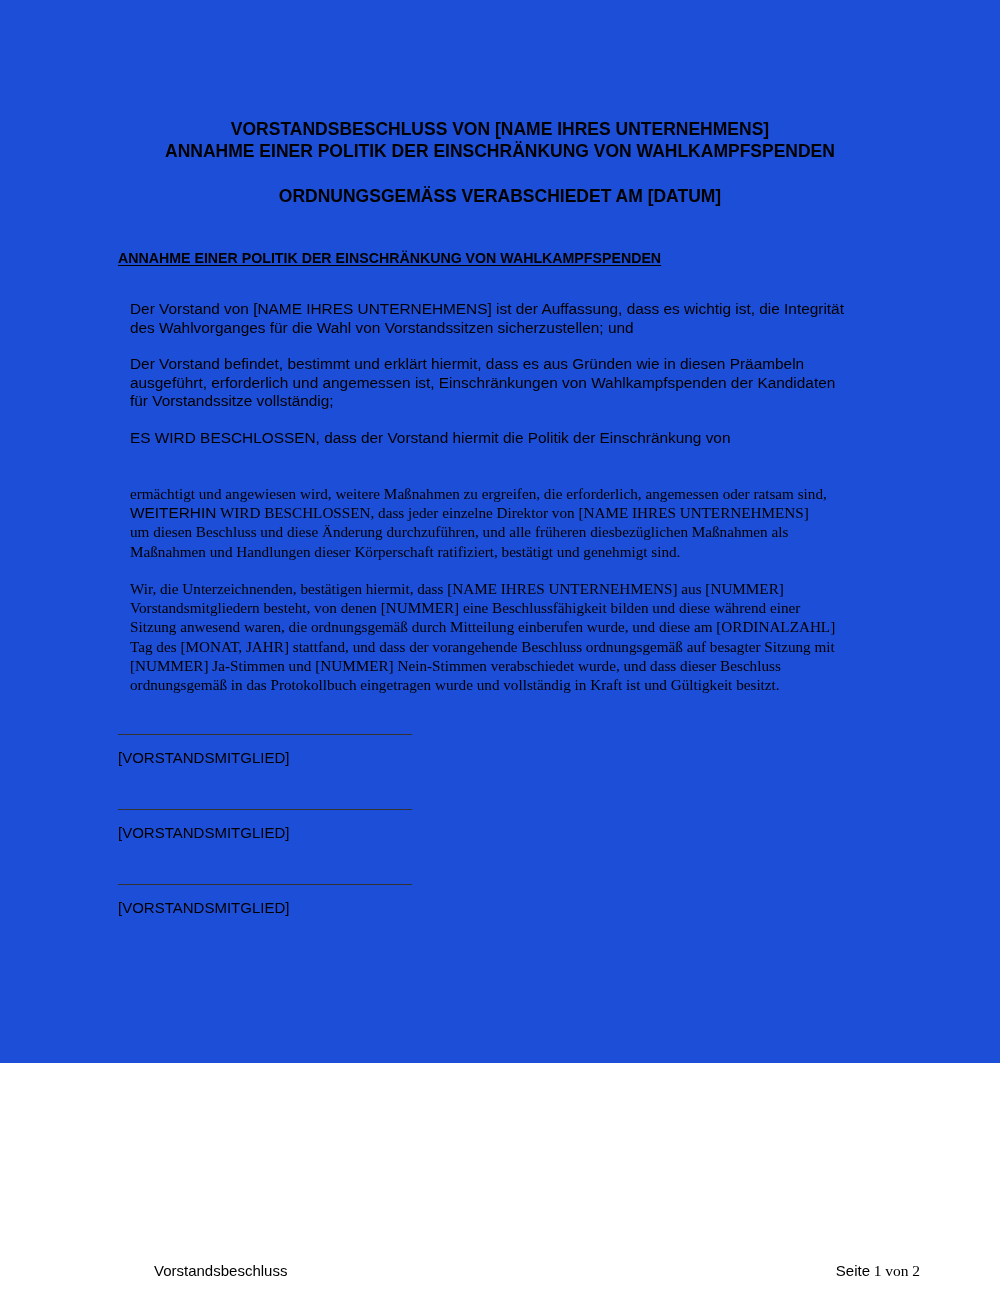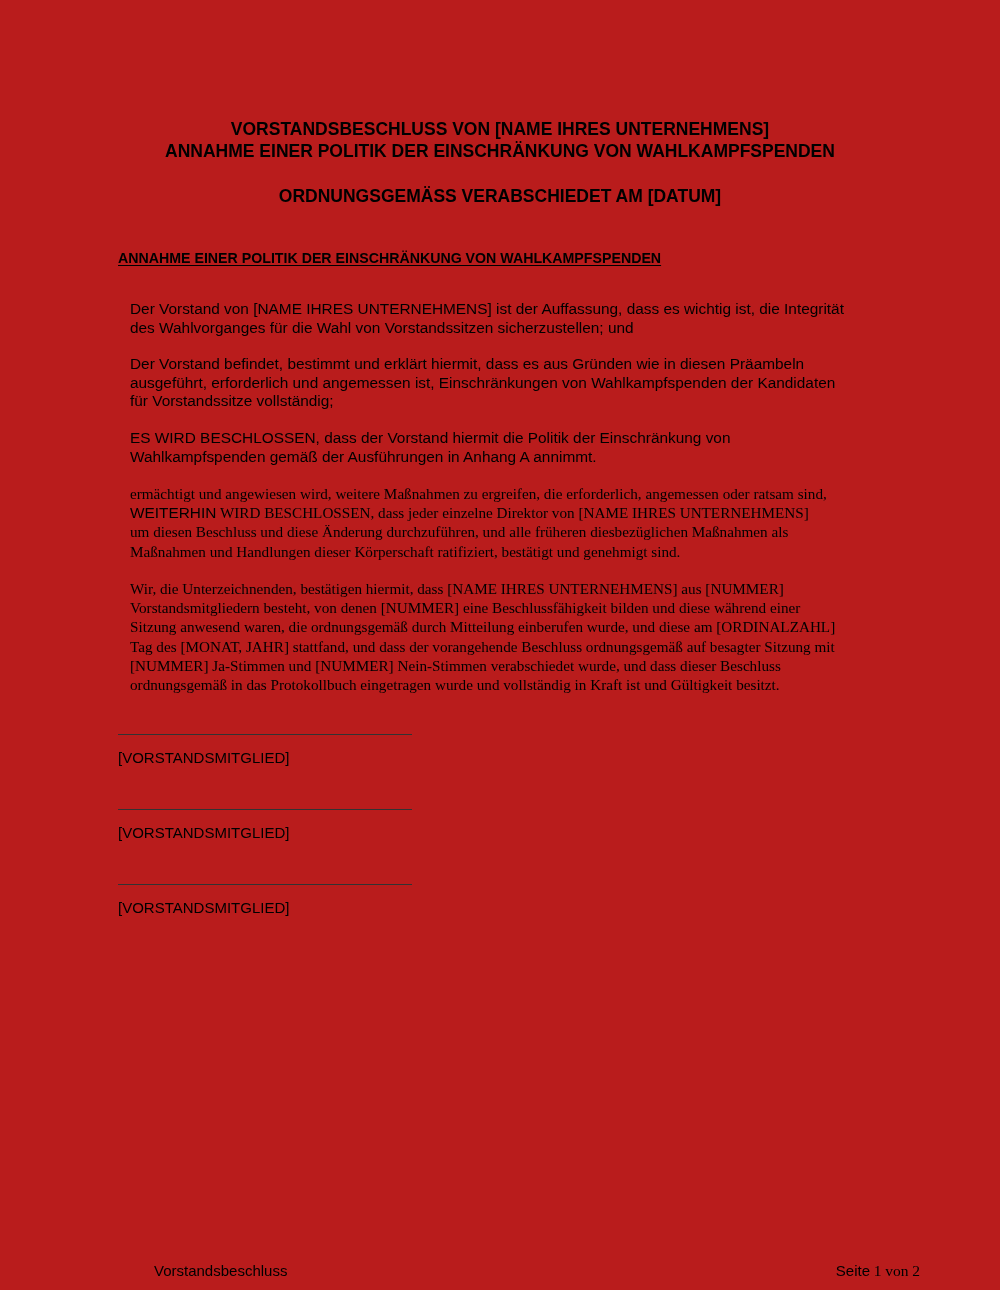--- a/index.html
+++ b/index.html
@@ -12,22 +12,22 @@
       height: 1290px;
       position: relative;
       overflow: hidden;
       color: #000000;
     }
     .page {
       position: absolute;
       left: 0;
       top: 0;
       width: 1000px;
-      height: 1290px;
-      background: #b91c1c;
+      height: 1063px;
+      background: #1d4ed8;
     }
     .sans {
       font-family: "Liberation Sans", sans-serif;
     }
     .serif {
       font-family: "Liberation Serif", serif;
     }
     .title-block {
       position: absolute;
       left: 100px;
@@ -153,21 +153,20 @@
   </p>
 
   <p class="para sans" id="p2">
     <span class="line">Der Vorstand befindet, bestimmt und erklärt hiermit, dass es aus Gründen wie in diesen Präambeln</span>
     <span class="line">ausgeführt, erforderlich und angemessen ist, Einschränkungen von Wahlkampfspenden der Kandidaten</span>
     <span class="line">für Vorstandssitze vollständig;</span>
   </p>
 
   <p class="para sans" id="p3">
     <span class="line">ES WIRD BESCHLOSSEN, dass der Vorstand hiermit die Politik der Einschränkung von</span>
-    <span class="line">Wahlkampfspenden gemäß der Ausführungen in Anhang A annimmt.</span>
   </p>
 
   <p class="para serif" id="p4">
     <span class="line">ermächtigt und angewiesen wird, weitere Maßnahmen zu ergreifen, die erforderlich, angemessen oder ratsam sind,</span>
     <span class="line"><span class="sans" style="font-size:15.4px;">WEITERHIN</span><span> WIRD BESCHLOSSEN, dass jeder einzelne Direktor von [NAME IHRES UNTERNEHMENS]</span></span>
     <span class="line">um diesen Beschluss und diese Änderung durchzuführen, und alle früheren diesbezüglichen Maßnahmen als</span>
     <span class="line">Maßnahmen und Handlungen dieser Körperschaft ratifiziert, bestätigt und genehmigt sind.</span>
   </p>
 
   <p class="para serif" id="p5">

